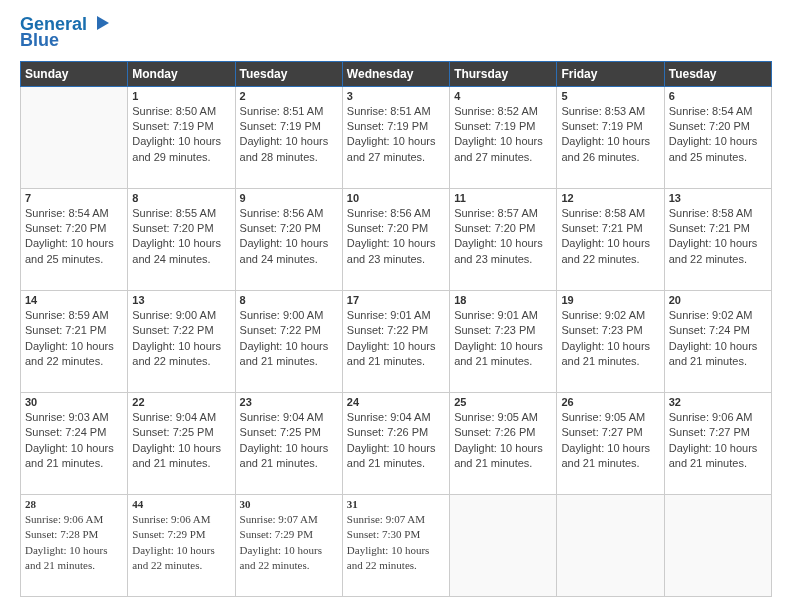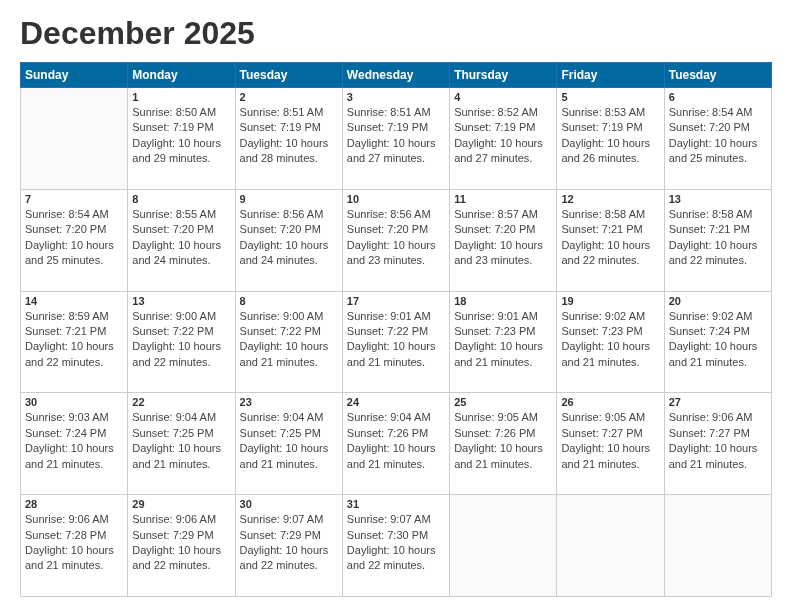--- a/index.html
+++ b/index.html
@@ -49,21 +49,21 @@
       color: #555;
     }
     .calendar {
       flex: 1;
       border: 1px solid #ccc;
       border-collapse: collapse;
       width: 100%;
       table-layout: fixed;
     }
     .calendar th {
-      background: #0369a1;
+      background: #404040;
       color: #fff;
       font-size: 12px;
       font-weight: bold;
       padding: 5px 4px;
       text-align: left;
       border: 1px solid #2a6db5;
     }
     .calendar td {
       border: 1px solid #ccc;
       vertical-align: top;
@@ -81,29 +81,43 @@
     .day-info {
       font-size: 11px;
       line-height: 1.4;
       color: #444;
     }
     .empty-cell {
       background: #f9f9f9;
     }
     .last-row td {
       height: 72px;
+      font-family: Liberation Serif, serif;
     }
   </style>
 </head>
 <body>
 
 <div class="page">
   <div class="header">
+    <div class="logo">
+      <div style="display:flex;flex-direction:column;align-items:flex-start;">
+        <div style="display:flex;align-items:center;">
+          <span class="logo-text">
+            <span>General</span>
+          </span>
+
+          <svg width="22" height="22" viewBox="0 0 22 22" style="margin-left:2px;margin-top:-4px;">
+            <polygon points="8,4 20,11 8,18" fill="#2a6db5"></polygon>
+          </svg>
+        </div>
+        <span class="logo-text" style="color:#2a6db5;font-size:18px;font-weight:bold;margin-top:-4px;">Blue</span>
+      </div>
+    </div>
     <div class="title-block">
-      <div class="month-title">December 2025</div>
     </div>
   </div>
 
   <table class="calendar">
     <thead>
       <tr>
         <th>Sunday</th>
         <th>Monday</th>
         <th>Tuesday</th>
         <th>Wednesday</th>
@@ -219,31 +233,31 @@
           </td>
           <td>
             <span class="day-num">25</span>
             <div class="day-info">Sunrise: 9:05 AM<br>Sunset: 7:26 PM<br>Daylight: 10 hours<br>and 21 minutes.</div>
           </td>
           <td>
             <span class="day-num">26</span>
             <div class="day-info">Sunrise: 9:05 AM<br>Sunset: 7:27 PM<br>Daylight: 10 hours<br>and 21 minutes.</div>
           </td>
           <td>
-            <span class="day-num">27</span>
+            <span class="day-num">32</span>
             <div class="day-info">Sunrise: 9:06 AM<br>Sunset: 7:27 PM<br>Daylight: 10 hours<br>and 21 minutes.</div>
           </td>
         </tr>
         <tr class="last-row">
           <td>
             <span class="day-num">28</span>
             <div class="day-info">Sunrise: 9:06 AM<br>Sunset: 7:28 PM<br>Daylight: 10 hours<br>and 21 minutes.</div>
           </td>
           <td>
-            <span class="day-num">29</span>
+            <span class="day-num">44</span>
             <div class="day-info">Sunrise: 9:06 AM<br>Sunset: 7:29 PM<br>Daylight: 10 hours<br>and 22 minutes.</div>
           </td>
           <td>
             <span class="day-num">30</span>
             <div class="day-info">Sunrise: 9:07 AM<br>Sunset: 7:29 PM<br>Daylight: 10 hours<br>and 22 minutes.</div>
           </td>
           <td>
             <span class="day-num">31</span>
             <div class="day-info">Sunrise: 9:07 AM<br>Sunset: 7:30 PM<br>Daylight: 10 hours<br>and 22 minutes.</div>
           </td>

